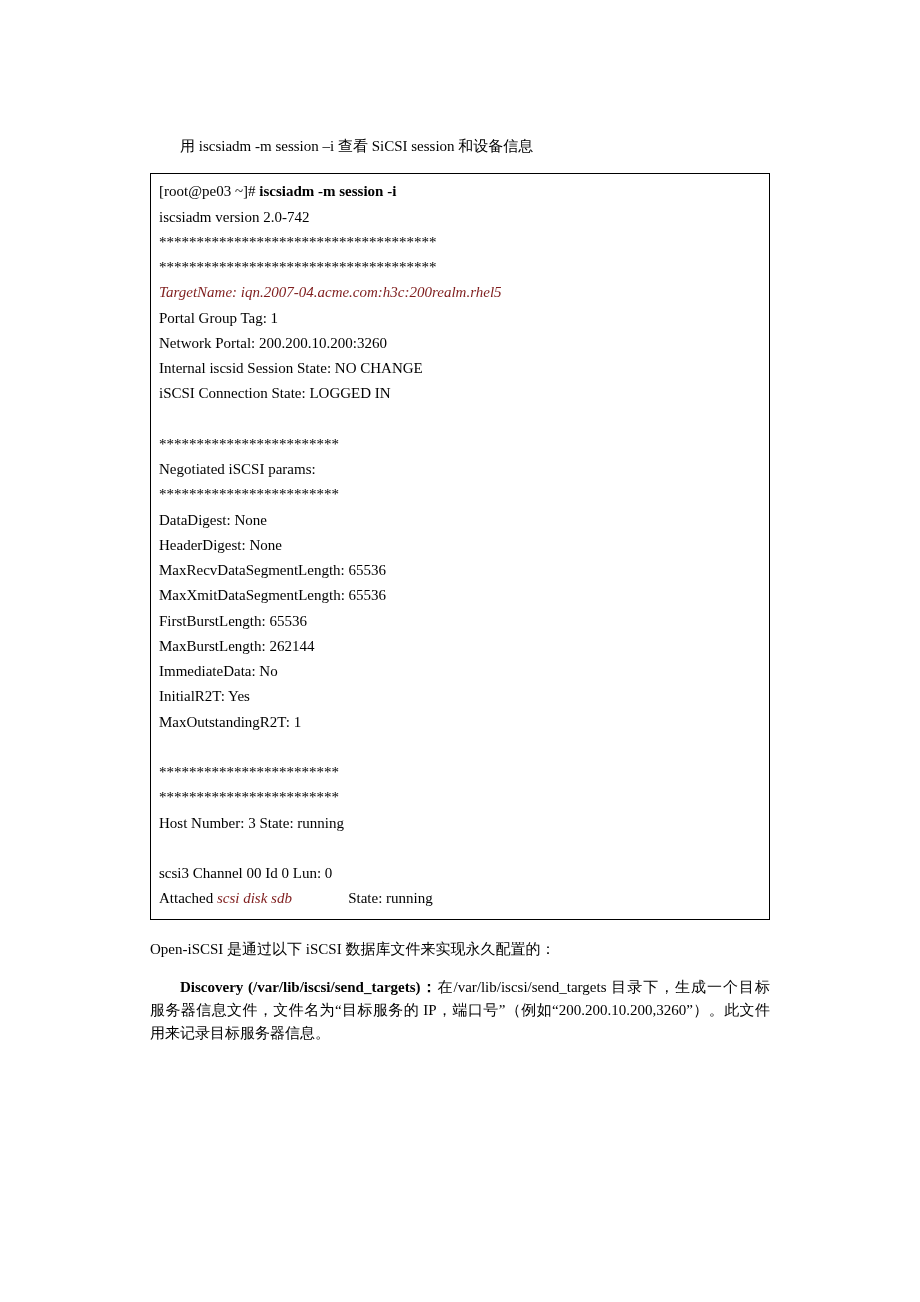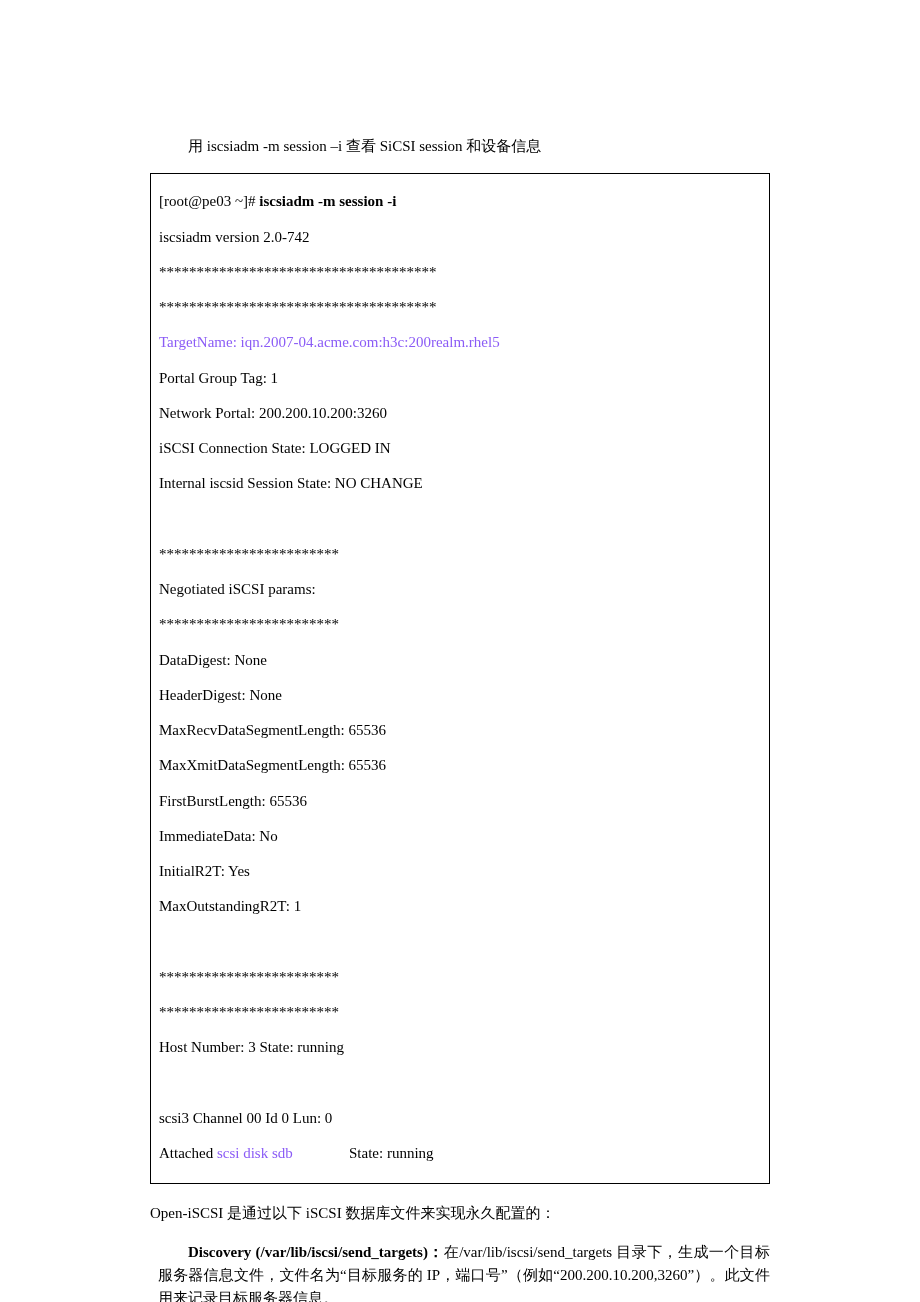--- a/index.html
+++ b/index.html
@@ -11,34 +11,34 @@
     line-height: 1.55;
   }
   .page {
     width: 920px;
     min-height: 1302px;
     box-sizing: border-box;
     padding: 120px 150px 120px 150px;
   }
   .indent {
     text-indent: 2em;
-    margin-left: 8px;
   }
   .box {
     border: 1px solid #000;
     padding: 4px 8px 6px 8px;
     margin-top: 6px;
     margin-bottom: 18px;
   }
   .box p {
-    margin: 12px 0;
+    margin: 2px 0;
     font-family: "Times New Roman", serif;
   }
   .blue {
-    color: #8b5cf6;
+    color: #7f1d1d;
+    font-style: italic;
   }
   .bold {
     font-weight: bold;
   }
   .sp {
     margin: 6px 0 8px 0;
   }
   .para {
     text-align: justify;
   }
@@ -51,31 +51,32 @@
   <p class="indent para">用 iscsiadm -m session –i 查看 SiCSI session 和设备信息</p>
 
   <div class="box">
     <p><span>[root@pe03 ~]# </span><span class="bold">iscsiadm -m session -i</span></p>
     <p>iscsiadm version 2.0-742</p>
     <p>*************************************</p>
     <p>*************************************</p>
     <p class="blue">TargetName: iqn.2007-04.acme.com:h3c:200realm.rhel5</p>
     <p>Portal Group Tag: 1</p>
     <p>Network Portal: 200.200.10.200:3260</p>
+    <p>Internal iscsid Session State: NO CHANGE</p>
     <p>iSCSI Connection State: LOGGED IN</p>
-    <p>Internal iscsid Session State: NO CHANGE</p>
     <p>&nbsp;</p>
     <p>************************</p>
     <p>Negotiated iSCSI params:</p>
     <p>************************</p>
     <p>DataDigest: None</p>
     <p>HeaderDigest: None</p>
     <p>MaxRecvDataSegmentLength: 65536</p>
     <p>MaxXmitDataSegmentLength: 65536</p>
     <p>FirstBurstLength: 65536</p>
+    <p>MaxBurstLength: 262144</p>
     <p>ImmediateData: No</p>
     <p>InitialR2T: Yes</p>
     <p>MaxOutstandingR2T: 1</p>
     <p>&nbsp;</p>
     <p>************************</p>
     <p>************************</p>
     <p>Host Number: 3    State: running</p>
     <p>&nbsp;</p>
     <p>scsi3 Channel 00 Id 0 Lun: 0</p>
     <p><span>Attached </span><span class="blue">scsi disk sdb</span><span style="white-space:pre">               State: running</span></p>

